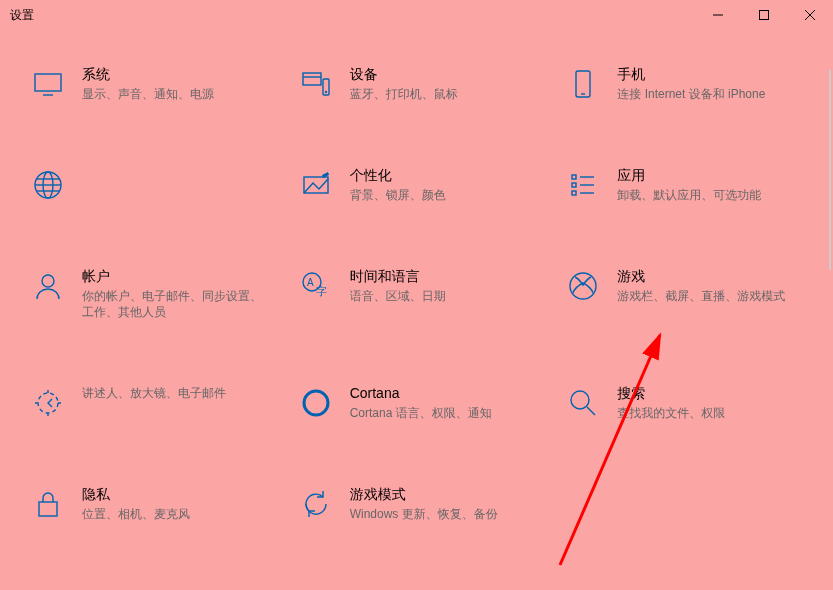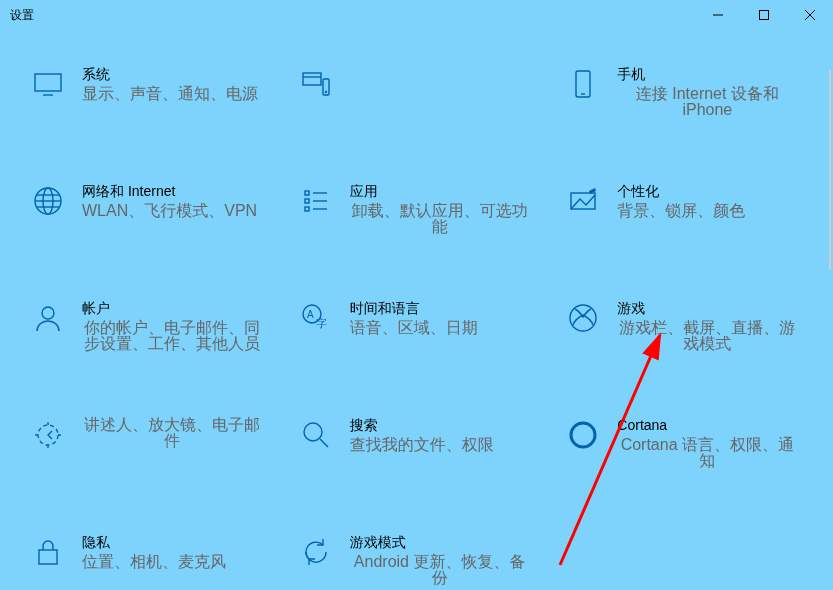--- a/index.html
+++ b/index.html
@@ -1,27 +1,27 @@
 <!DOCTYPE html>
 <html><head>
 <meta charset="utf-8">
 <style>
   html,body{margin:0;padding:0;font-family:"Segoe UI","Microsoft YaHei",sans-serif;background:#e5e5e5;}
-  .window{position:relative;width:833px;height:590px;background:#7dd3fc;box-shadow:0 2px 10px rgba(0,0,0,.3);margin:0;}
+  .window{position:relative;width:833px;height:590px;background:#fca5a5;box-shadow:0 2px 10px rgba(0,0,0,.3);margin:0;}
   .titlebar{height:30px;display:flex;align-items:center;padding:0 0 0 10px;font-size:12px;color:#000;}
   .titlebar .winbtns{margin-left:auto;display:flex;}
   .winbtn{width:46px;height:30px;display:flex;align-items:center;justify-content:center;}
   .winbtn svg{width:10px;height:10px;stroke:#000;stroke-width:1;}
   .content{position:absolute;top:30px;left:0;right:0;bottom:0;overflow:hidden;}
   .grid{display:grid;grid-template-columns:repeat(3,1fr);padding:30px 20px 20px 20px;column-gap:10px;row-gap:55px;}
   .tile{display:flex;align-items:flex-start;cursor:default;padding:4px 10px;}
   .tile .ic{width:36px;height:36px;flex:0 0 36px;display:flex;align-items:center;justify-content:center;color:#0063B1;margin-right:16px;margin-top:2px;}
   .tile .txt{display:flex;flex-direction:column;}
   .tile .ttl{font-size:14px;color:#000;line-height:20px;}
-  .tile .sub{font-size:16px;color:#666;line-height:16px;margin-top:2px;max-width:180px;text-align:center;}
+  .tile .sub{font-size:12px;color:#666;line-height:16px;margin-top:2px;max-width:180px;}
   .ic svg{width:32px;height:32px;fill:none;stroke:#0063B1;stroke-width:1.4;}
   
   .sbar{position:absolute;right:2px;top:40px;width:2px;height:200px;background:#ccc;}
   
   .arrow{position:absolute;left:0;top:0;width:833px;height:590px;pointer-events:none;}
 </style>
 </head>
 <body>
 
 <div class="window">
@@ -65,20 +65,24 @@
 
       <div class="tile">
         <span class="ic">
             <svg viewBox="0 0 32 32">
               <rect x="3" y="5" width="18" height="12"></rect>
               <line x1="3" y1="9" x2="21" y2="9"></line>
               <rect x="23" y="11" width="6" height="16" rx="1"></rect>
               <circle cx="26" cy="24" r="0.5"></circle>
             </svg>
           </span>
+        <span class="txt">
+            <span class="ttl">设备</span>
+            <span class="sub">蓝牙、打印机、鼠标</span>
+          </span>
       </div>
 
       <div class="tile">
         <span class="ic">
             <svg viewBox="0 0 32 32">
               <rect x="9" y="3" width="14" height="26" rx="2"></rect>
               <line x1="14" y1="26" x2="18" y2="26"></line>
             </svg>
           </span>
         <span class="txt">
@@ -90,23 +94,33 @@
       <div class="tile">
         <span class="ic">
             <svg viewBox="0 0 32 32">
               <circle cx="16" cy="16" r="13"></circle>
               <ellipse cx="16" cy="16" rx="5" ry="13"></ellipse>
               <line x1="3" y1="16" x2="29" y2="16"></line>
               <line x1="5" y1="10" x2="27" y2="10"></line>
               <line x1="5" y1="22" x2="27" y2="22"></line>
             </svg>
           </span>
-        <span class="txt">
-            <span class="ttl">网络和 Internet</span>
-            <span class="sub">WLAN、飞行模式、VPN</span>
+      </div>
+
+      <div class="tile">
+        <span class="ic">
+            <svg viewBox="0 0 32 32">
+              <rect x="4" y="8" width="24" height="16"></rect>
+              <path d="M4 24 L13 14 L19 20 L28 10"></path>
+              <path d="M22 6 l6 -3 l1 3 l-6 3 z" fill="#0063B1" stroke="none"></path>
+            </svg>
+          </span>
+        <span class="txt">
+            <span class="ttl">个性化</span>
+            <span class="sub">背景、锁屏、颜色</span>
           </span>
       </div>
 
       <div class="tile">
         <span class="ic">
             <svg viewBox="0 0 32 32">
               <rect x="5" y="6" width="4" height="4"></rect>
               <rect x="5" y="14" width="4" height="4"></rect>
               <rect x="5" y="22" width="4" height="4"></rect>
               <line x1="13" y1="8" x2="27" y2="8"></line>
@@ -116,34 +130,20 @@
           </span>
         <span class="txt">
             <span class="ttl">应用</span>
             <span class="sub">卸载、默认应用、可选功能</span>
           </span>
       </div>
 
       <div class="tile">
         <span class="ic">
             <svg viewBox="0 0 32 32">
-              <rect x="4" y="8" width="24" height="16"></rect>
-              <path d="M4 24 L13 14 L19 20 L28 10"></path>
-              <path d="M22 6 l6 -3 l1 3 l-6 3 z" fill="#0063B1" stroke="none"></path>
-            </svg>
-          </span>
-        <span class="txt">
-            <span class="ttl">个性化</span>
-            <span class="sub">背景、锁屏、颜色</span>
-          </span>
-      </div>
-
-      <div class="tile">
-        <span class="ic">
-            <svg viewBox="0 0 32 32">
               <circle cx="16" cy="11" r="6"></circle>
               <path d="M5 29c0-6 5-10 11-10s11 4 11 10"></path>
             </svg>
           </span>
         <span class="txt">
             <span class="ttl">帐户</span>
             <span class="sub">你的帐户、电子邮件、同步设置、工作、其他人员</span>
           </span>
       </div>
 
@@ -183,39 +183,39 @@
             </svg>
           </span>
         <span class="txt">
             <span class="sub">讲述人、放大镜、电子邮件</span>
           </span>
       </div>
 
       <div class="tile">
         <span class="ic">
             <svg viewBox="0 0 32 32">
+              <circle cx="16" cy="16" r="12" stroke-width="3"></circle>
+            </svg>
+          </span>
+        <span class="txt">
+            <span class="ttl">Cortana</span>
+            <span class="sub">Cortana 语言、权限、通知</span>
+          </span>
+      </div>
+
+      <div class="tile">
+        <span class="ic">
+            <svg viewBox="0 0 32 32">
               <circle cx="13" cy="13" r="9"></circle>
               <line x1="20" y1="20" x2="28" y2="28"></line>
             </svg>
           </span>
         <span class="txt">
             <span class="ttl">搜索</span>
             <span class="sub">查找我的文件、权限</span>
-          </span>
-      </div>
-
-      <div class="tile">
-        <span class="ic">
-            <svg viewBox="0 0 32 32">
-              <circle cx="16" cy="16" r="12" stroke-width="3"></circle>
-            </svg>
-          </span>
-        <span class="txt">
-            <span class="ttl">Cortana</span>
-            <span class="sub">Cortana 语言、权限、通知</span>
           </span>
       </div>
 
       <div class="tile">
         <span class="ic">
             <svg viewBox="0 0 32 32">
               <rect x="7" y="14" width="18" height="14"></rect>
               <path d="M11 14v-4a5 5 0 0 1 10 0v4"></path>
             </svg>
           </span>
@@ -229,21 +229,21 @@
         <span class="ic">
             <svg viewBox="0 0 32 32">
               <path d="M26 16a10 10 0 1 1-3-7"></path>
               <polyline points="23,3 23,9 17,9"></polyline>
               <polyline points="9,29 9,23 15,23"></polyline>
               <path d="M6 16a10 10 0 0 0 3 7"></path>
             </svg>
           </span>
         <span class="txt">
             <span class="ttl">游戏模式</span>
-            <span class="sub">Android 更新、恢复、备份</span>
+            <span class="sub">Windows 更新、恢复、备份</span>
           </span>
       </div>
 
     </div>
     <div class="sbar"></div>
   </div>
 
   <svg class="arrow">
     <defs>
         <marker id="ah" markerWidth="10" markerHeight="10" refX="8" refY="3" orient="auto">

